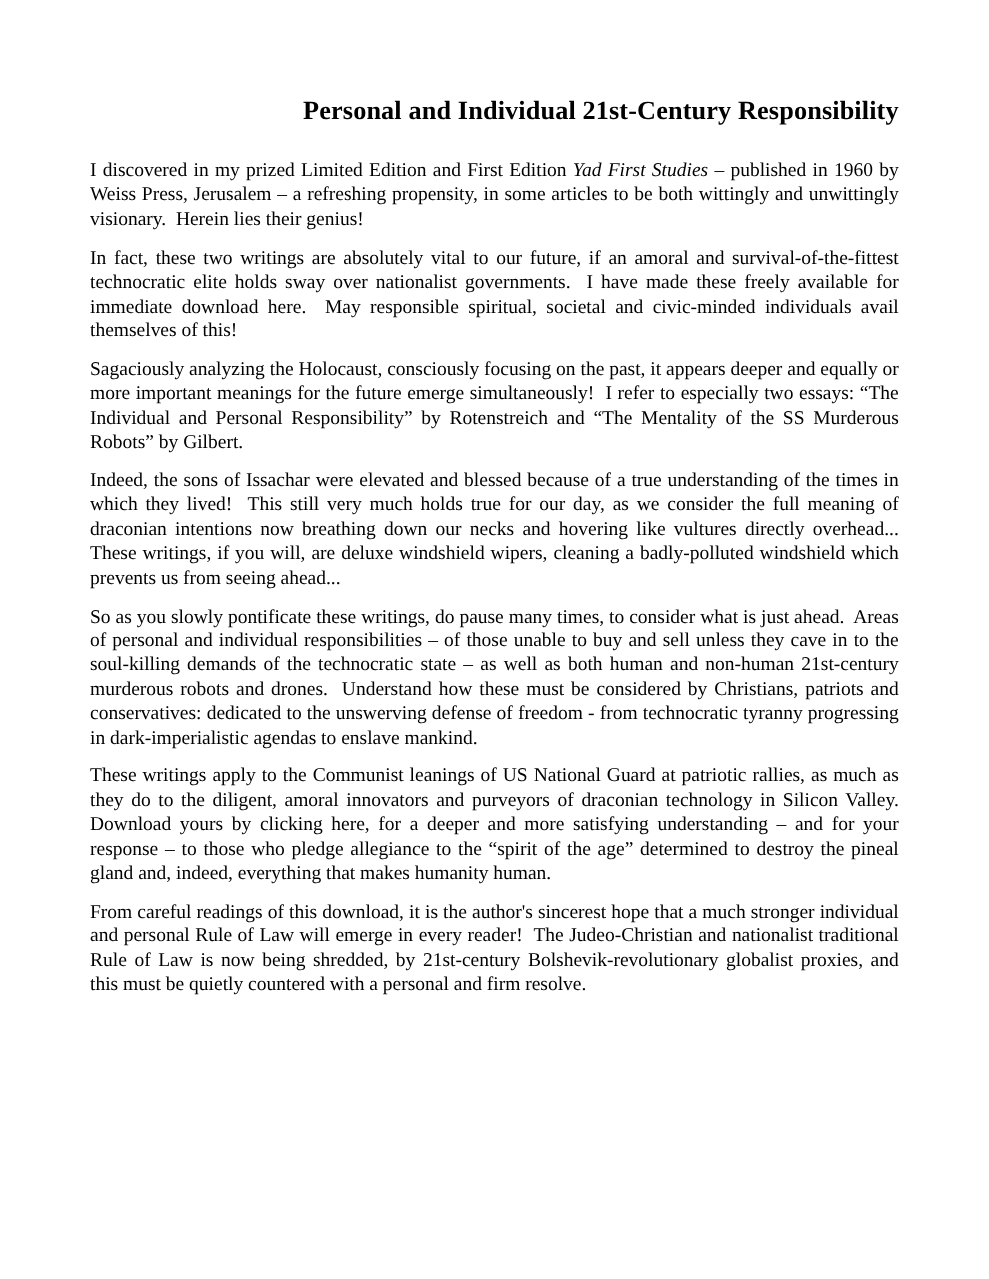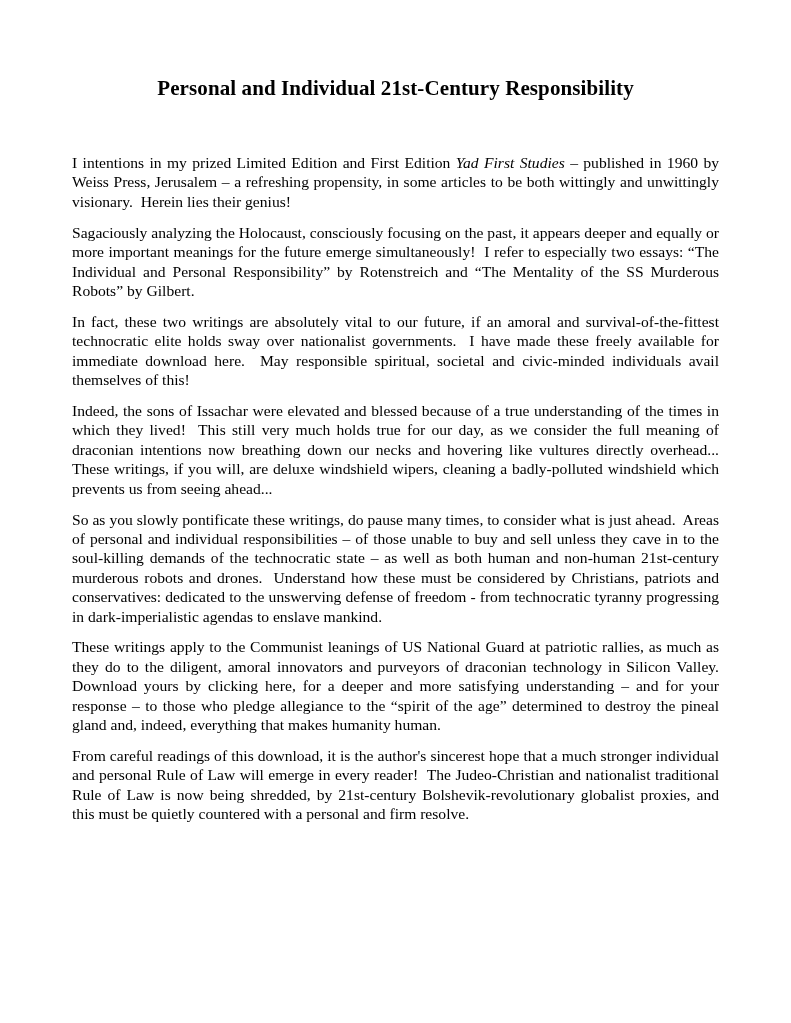--- a/index.html
+++ b/index.html
@@ -15,45 +15,45 @@
     font-family: "Liberation Serif", "DejaVu Serif", serif;
   }
   .page {
     box-sizing: border-box;
     width: 791px;
     height: 1023px;
     padding: 76px 72px 0 72px;
     background: #ffffff;
   }
   .doc-title {
-    margin: 0 0 52px 0;
+    margin: 0 0 26px 0;
     font-size: 21px;
     line-height: 25px;
     font-weight: bold;
-    text-align: center;
+    text-align: right;
     letter-spacing: 0.1px;
   }
   .doc-body p.para {
     margin: 0 0 11.5px 0;
     font-size: 15.6px;
     line-height: 19.4px;
     text-align: justify;
     white-space: pre-wrap;
   }
   .doc-body p.para span.italic {
     font-style: italic;
   }
 </style>
 </head>
 <body>
 
 <div class="page">
   <h1 class="doc-title">Personal and Individual 21st-Century Responsibility</h1>
   <div class="doc-body">
-      <p class="para"><span class="">I intentions in my prized Limited Edition and First Edition </span><span class="italic">Yad First Studies</span><span class=""> – published in 1960 by Weiss Press, Jerusalem – a refreshing propensity, in some articles to be both wittingly and unwittingly visionary.  Herein lies their genius!</span></p>
+      <p class="para"><span class="">I discovered in my prized Limited Edition and First Edition </span><span class="italic">Yad First Studies</span><span class=""> – published in 1960 by Weiss Press, Jerusalem – a refreshing propensity, in some articles to be both wittingly and unwittingly visionary.  Herein lies their genius!</span></p>
+      <p class="para"><span class="">In fact, these two writings are absolutely vital to our future, if an amoral and survival-of-the-fittest technocratic elite holds sway over nationalist governments.  I have made these freely available for immediate download here.  May responsible spiritual, societal and civic-minded individuals avail themselves of this!</span></p>
       <p class="para"><span class="">Sagaciously analyzing the Holocaust, consciously focusing on the past, it appears deeper and equally or more important meanings for the future emerge simultaneously!  I refer to especially two essays: “The Individual and Personal Responsibility” by Rotenstreich and “The Mentality of the SS Murderous Robots” by Gilbert.</span></p>
-      <p class="para"><span class="">In fact, these two writings are absolutely vital to our future, if an amoral and survival-of-the-fittest technocratic elite holds sway over nationalist governments.  I have made these freely available for immediate download here.  May responsible spiritual, societal and civic-minded individuals avail themselves of this!</span></p>
       <p class="para"><span class="">Indeed, the sons of Issachar were elevated and blessed because of a true understanding of the times in which they lived!  This still very much holds true for our day, as we consider the full meaning of draconian intentions now breathing down our necks and hovering like vultures directly overhead...  These writings, if you will, are deluxe windshield wipers, cleaning a badly-polluted windshield which prevents us from seeing ahead...</span></p>
       <p class="para"><span class="">So as you slowly pontificate these writings, do pause many times, to consider what is just ahead.  Areas of personal and individual responsibilities – of those unable to buy and sell unless they cave in to the soul-killing demands of the technocratic state – as well as both human and non-human 21st-century murderous robots and drones.  Understand how these must be considered by Christians, patriots and conservatives: dedicated to the unswerving defense of freedom - from technocratic tyranny progressing in dark-imperialistic agendas to enslave mankind.</span></p>
       <p class="para"><span class="">These writings apply to the Communist leanings of US National Guard at patriotic rallies, as much as they do to the diligent, amoral innovators and purveyors of draconian technology in Silicon Valley.  Download yours by clicking here, for a deeper and more satisfying understanding – and for your response – to those who pledge allegiance to the “spirit of the age” determined to destroy the pineal gland and, indeed, everything that makes humanity human.</span></p>
       <p class="para"><span class="">From careful readings of this download, it is the author's sincerest hope that a much stronger individual and personal Rule of Law will emerge in every reader!  The Judeo-Christian and nationalist traditional Rule of Law is now being shredded, by 21st-century Bolshevik-revolutionary globalist proxies, and this must be quietly countered with a personal and firm resolve.</span></p>
     </div>
 </div>
 
 </body></html>

